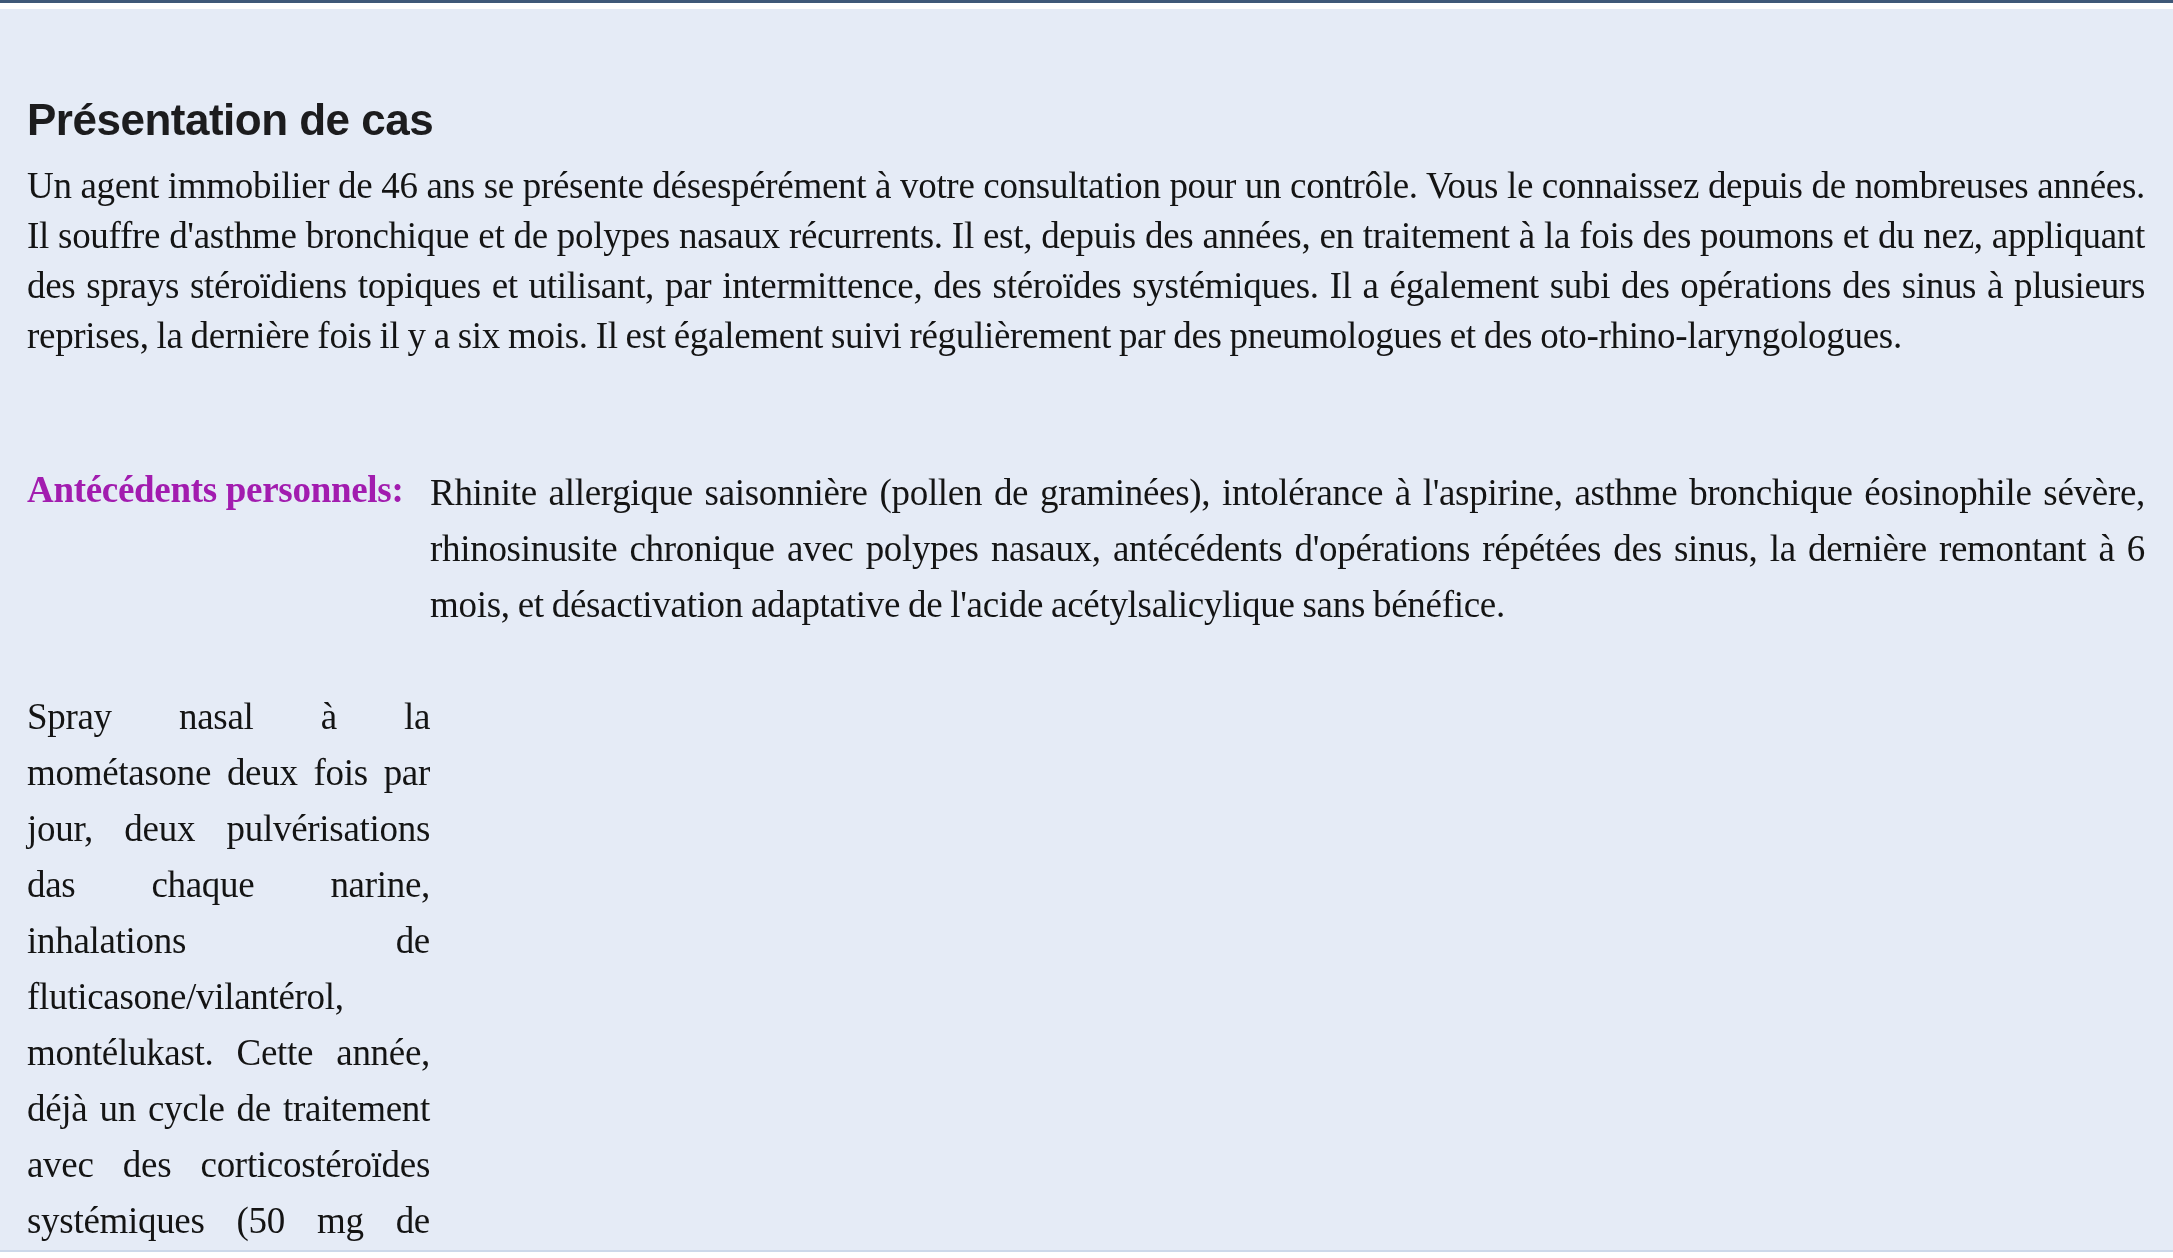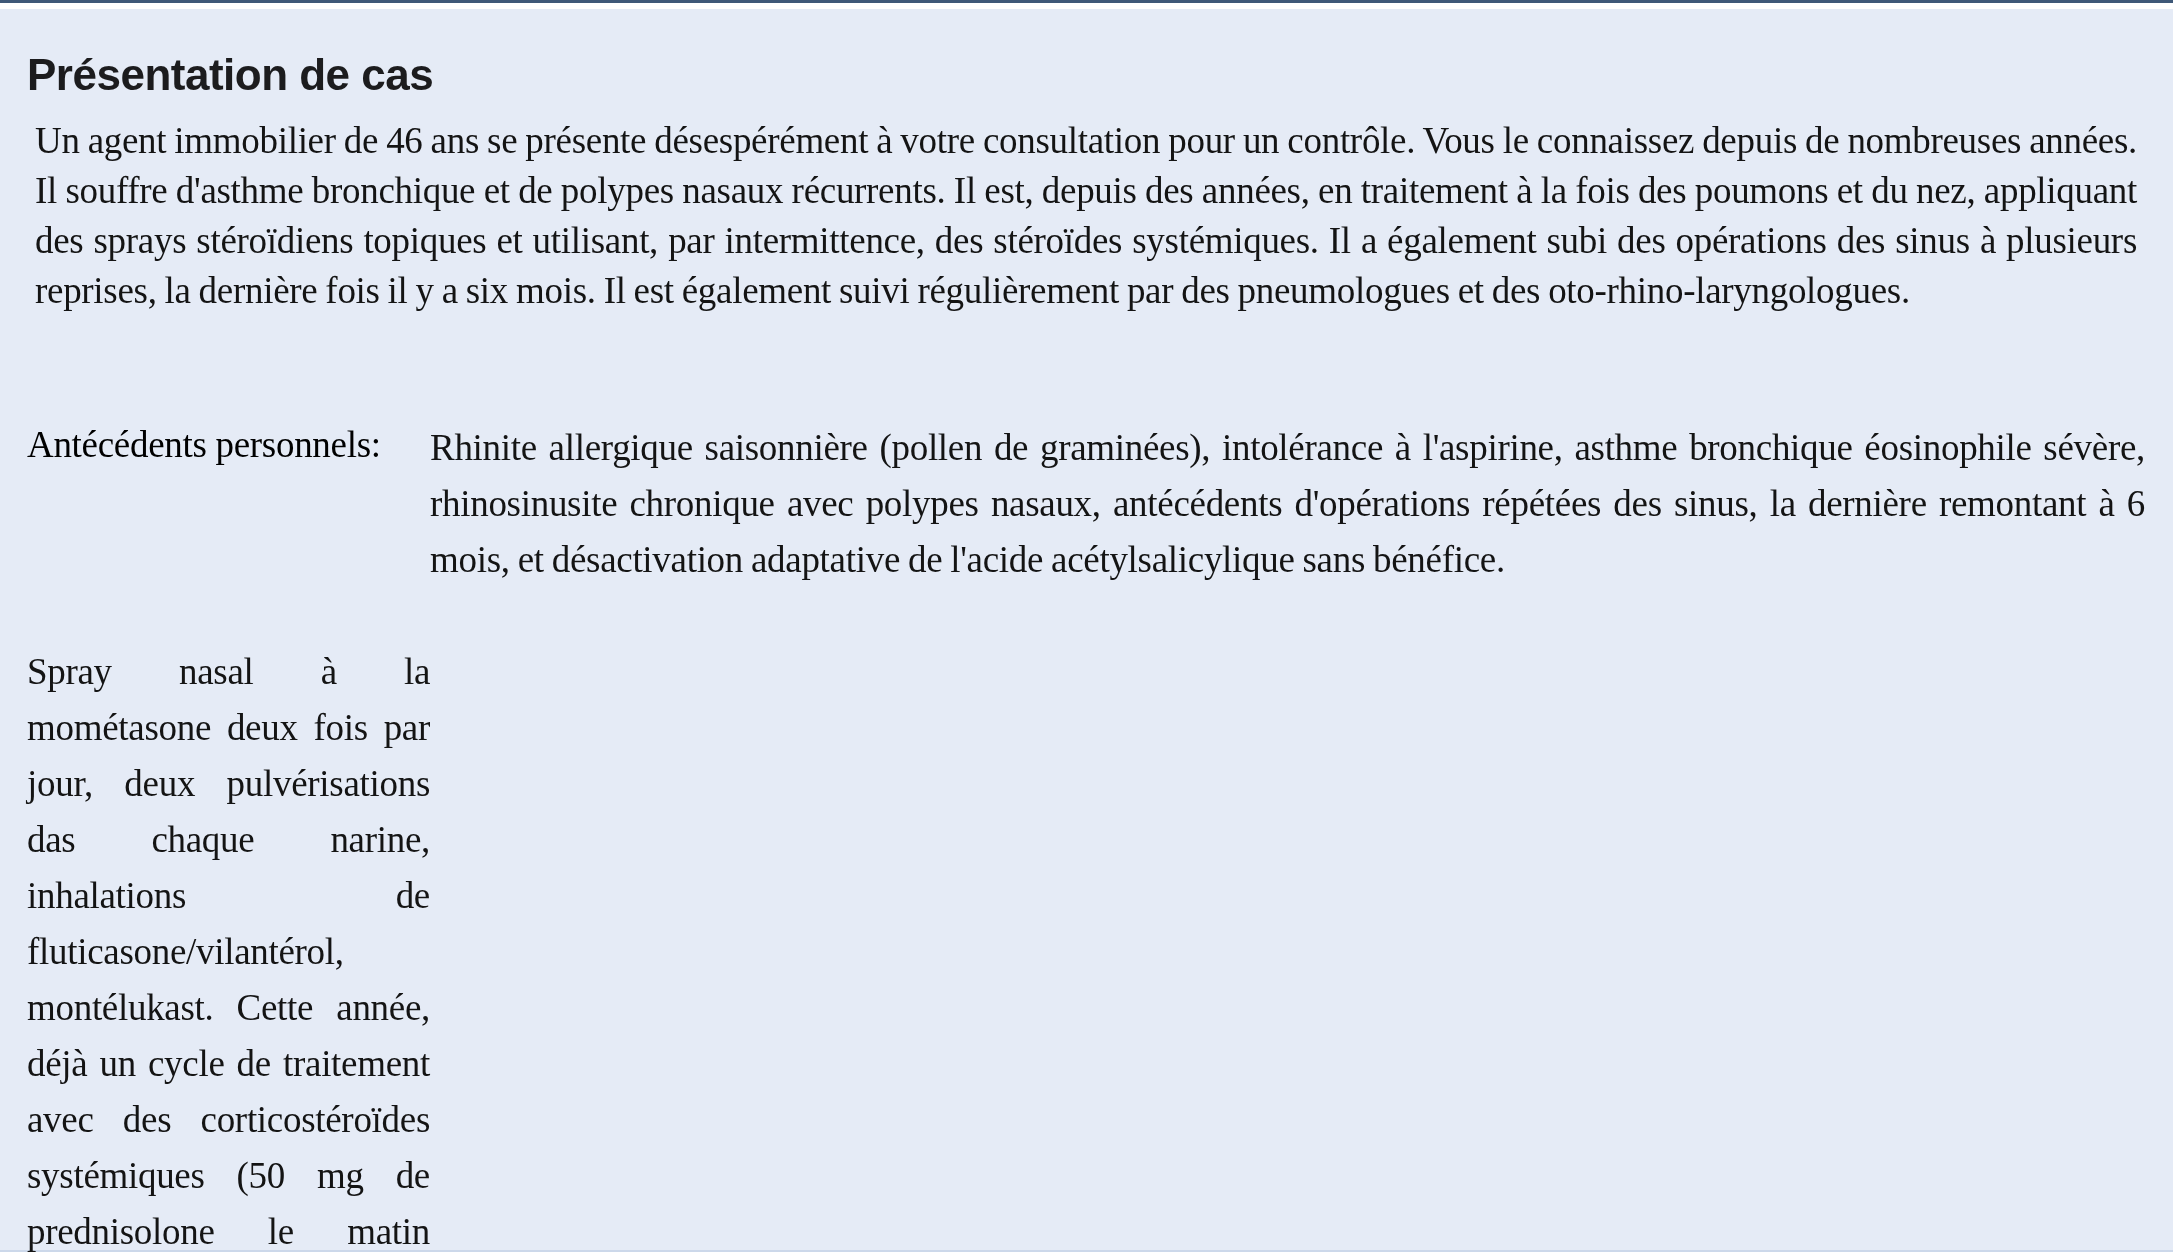--- a/index.html
+++ b/index.html
@@ -20,53 +20,53 @@
   }
   .gap-strip {
     height: 6px;
     background: #ffffff;
   }
   .case-card {
     box-sizing: border-box;
     height: 1243px;
     background: #e5ebf6;
     border-bottom: 2px solid #ccd8ea;
-    padding: 39px 28px 0 27px;
+    padding: 84px 28px 0 27px;
   }
   .page-title {
     font-family: "Liberation Sans", sans-serif;
     font-weight: 600;
     font-size: 44px;
     line-height: 54px;
     letter-spacing: -0.5px;
     color: #1c1c1e;
     margin: 0 0 14px 0;
   }
   .intro p {
-    margin: 8px;
+    margin: 0;
     font-size: 37px;
     line-height: 50px;
     letter-spacing: -0.3px;
     word-spacing: -1px;
     text-align: justify;
   }
   .sections {
     margin-top: 104px;
   }
   .section-row {
     display: grid;
     grid-template-columns: 403px 1fr;
     margin-bottom: 56px;
   }
   .section-label {
-    font-weight: 400;
+    font-weight: 700;
     font-size: 37px;
     line-height: 50px;
     letter-spacing: -0.3px;
-    color: #000000;
+    color: #a21caf;
     padding-right: 20px;
   }
   .section-text {
     font-size: 37px;
     line-height: 56px;
     letter-spacing: -0.3px;
     word-spacing: -1px;
     text-align: justify;
   }
   .section-text.single-line {

